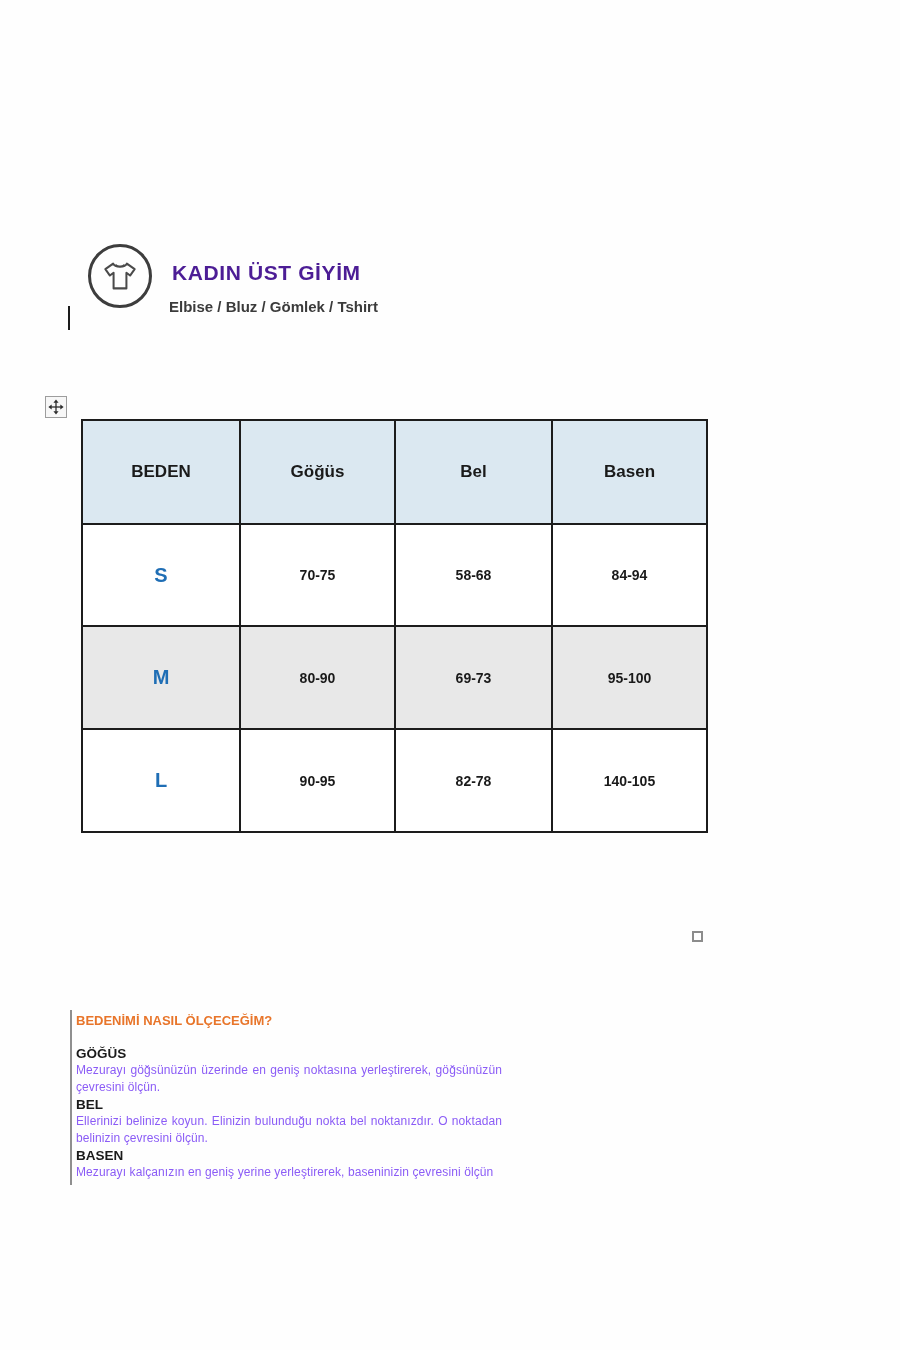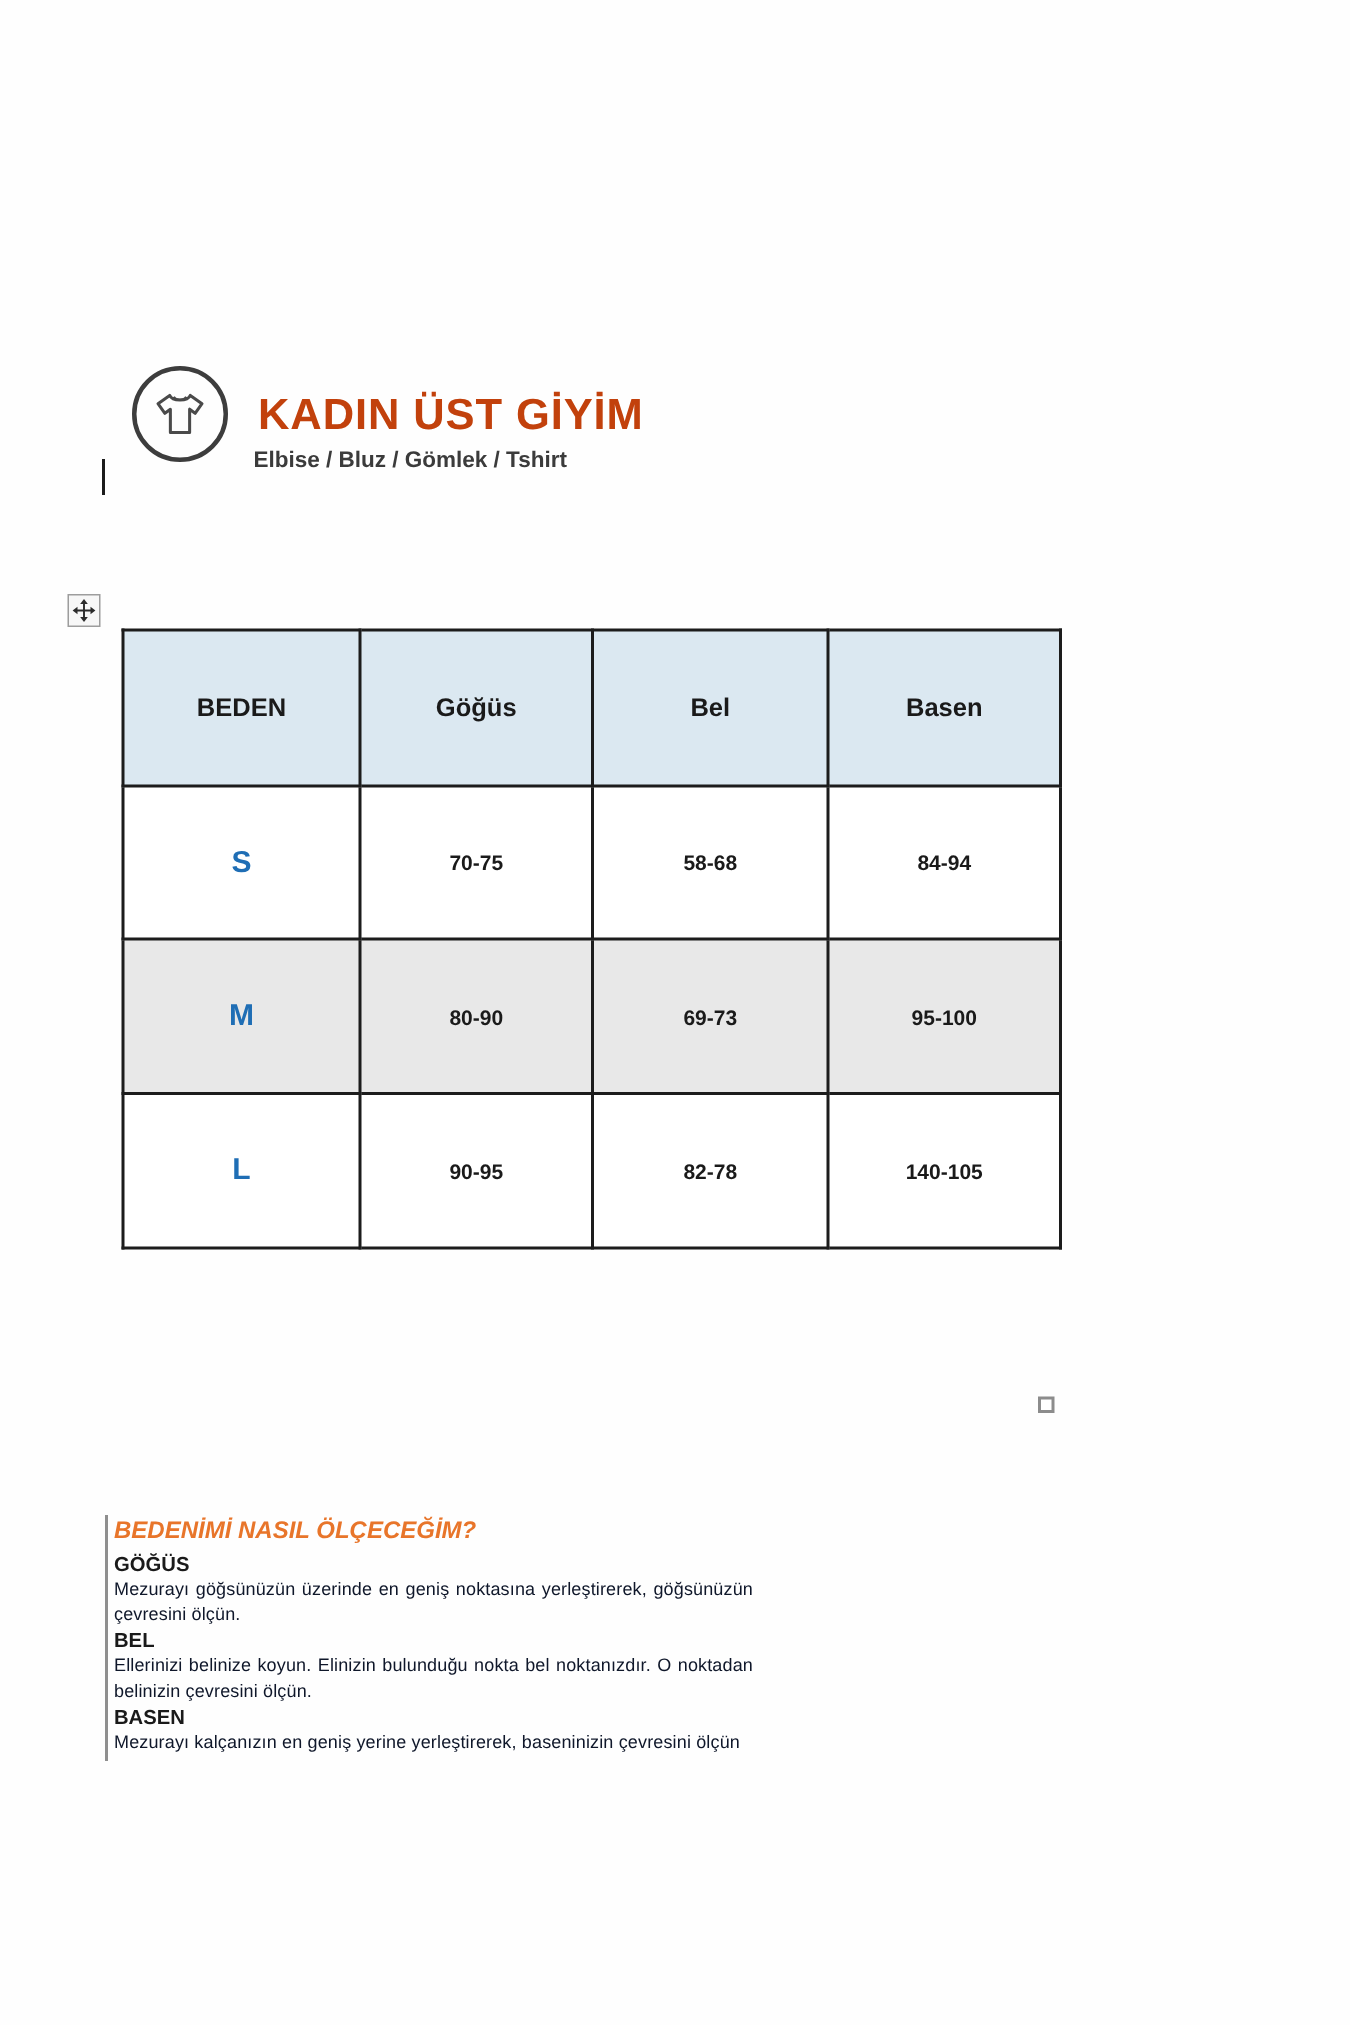--- a/index.html
+++ b/index.html
@@ -18,24 +18,24 @@
     position: absolute;
     left: 88px; top: 244px;
     width: 64px; height: 64px;
     border: 3px solid #3d3d3d;
     border-radius: 50%;
     display: flex; align-items: center; justify-content: center;
   }
   .brand-title {
     position: absolute;
     left: 172px; top: 261px;
-    font-size: 29px;
+    font-size: 21px;
     font-weight: 700;
     letter-spacing: 0.6px;
-    color: #c2410c;
+    color: #4c1d95;
     white-space: nowrap;
   }
   .brand-subtitle {
     position: absolute;
     left: 169px; top: 298px;
     font-size: 15px;
     font-weight: 700;
     color: #3b3b3b;
     white-space: nowrap;
   }
@@ -100,36 +100,35 @@
 
   
   .guide {
     position: absolute;
     left: 70px; top: 1010px;
     width: 432px;
     border-left: 2px solid #8f8f8f;
     padding: 2px 0 4px 4px;
   }
   .guide-title {
-    font-size: 16px;
+    font-size: 13px;
     font-weight: 700;
     color: #e8752a;
     line-height: 17px;
-    margin-bottom: 5px;
-    font-style: italic;
+    margin-bottom: 16px;
   }
   .guide-heading {
     font-size: 13.5px;
     font-weight: 700;
     color: #1a1a1a;
     line-height: 17px;
   }
   .guide-text {
     font-size: 12px;
-    color: #0f172a;
+    color: #8b5cf6;
     line-height: 17px;
     text-align: justify;
     letter-spacing: 0.1px;
   }
   .icon-svg { display: block; }
 </style>
 </head>
 <body>
 
 <div class="page">

